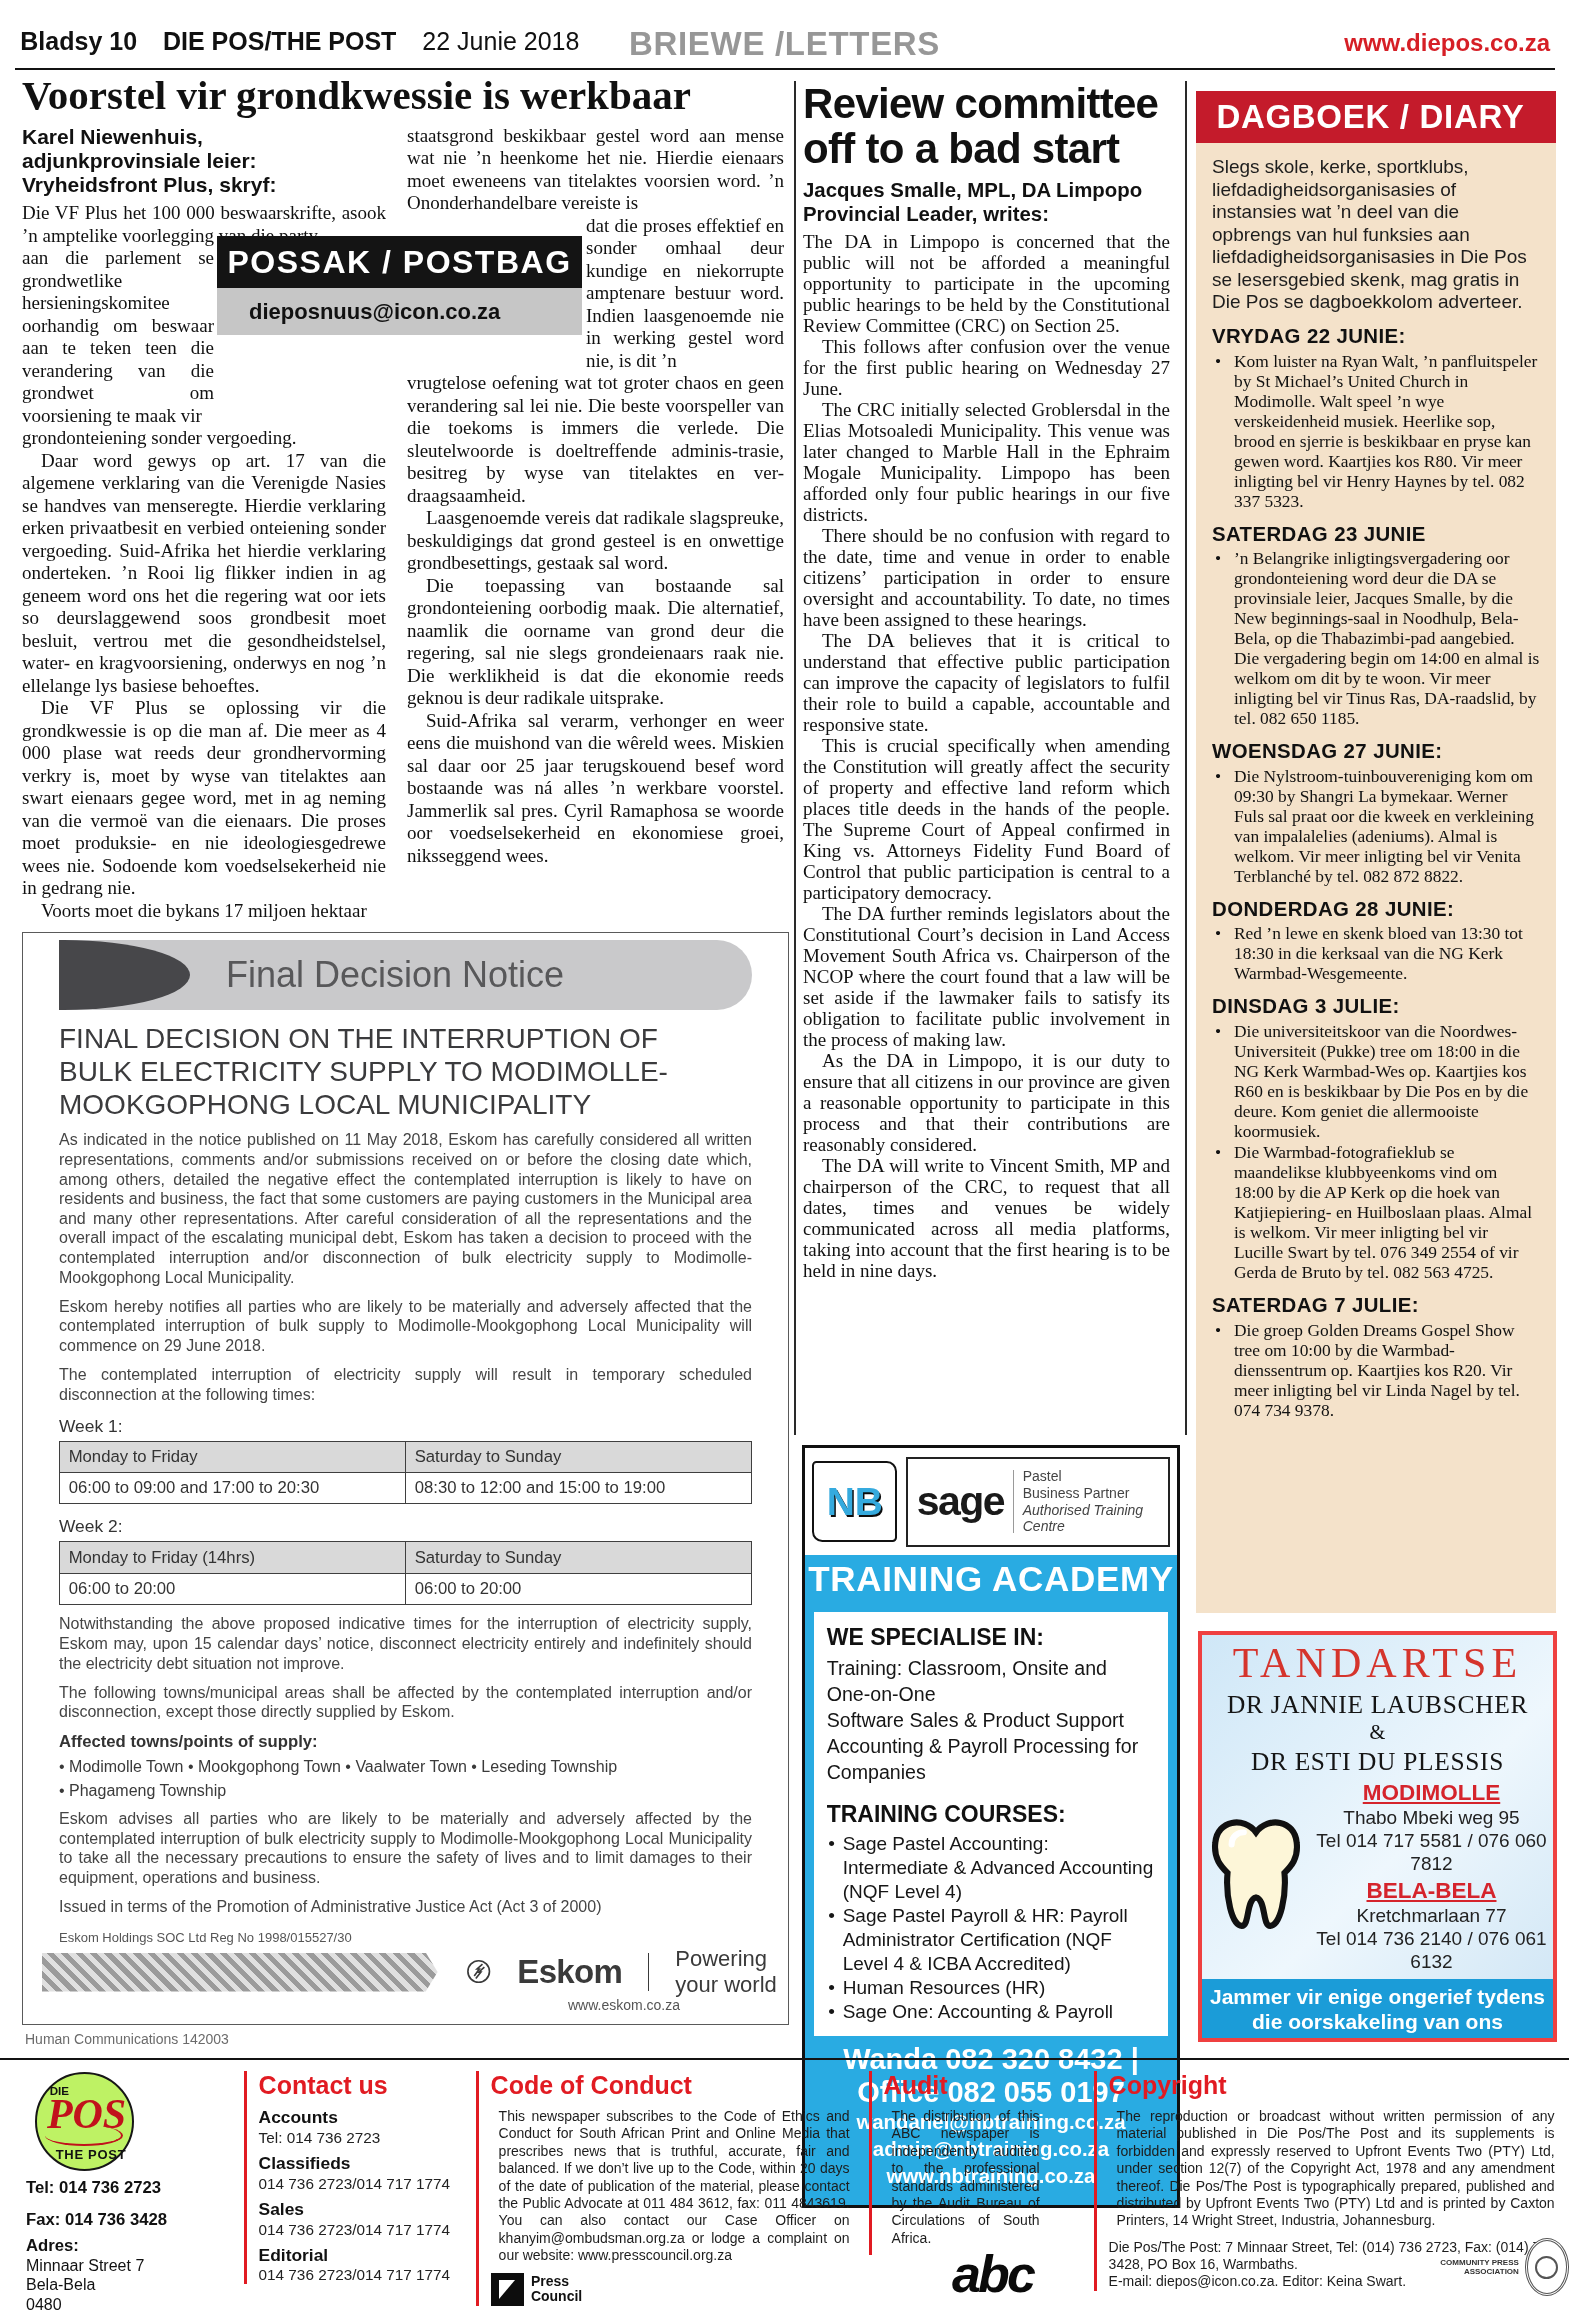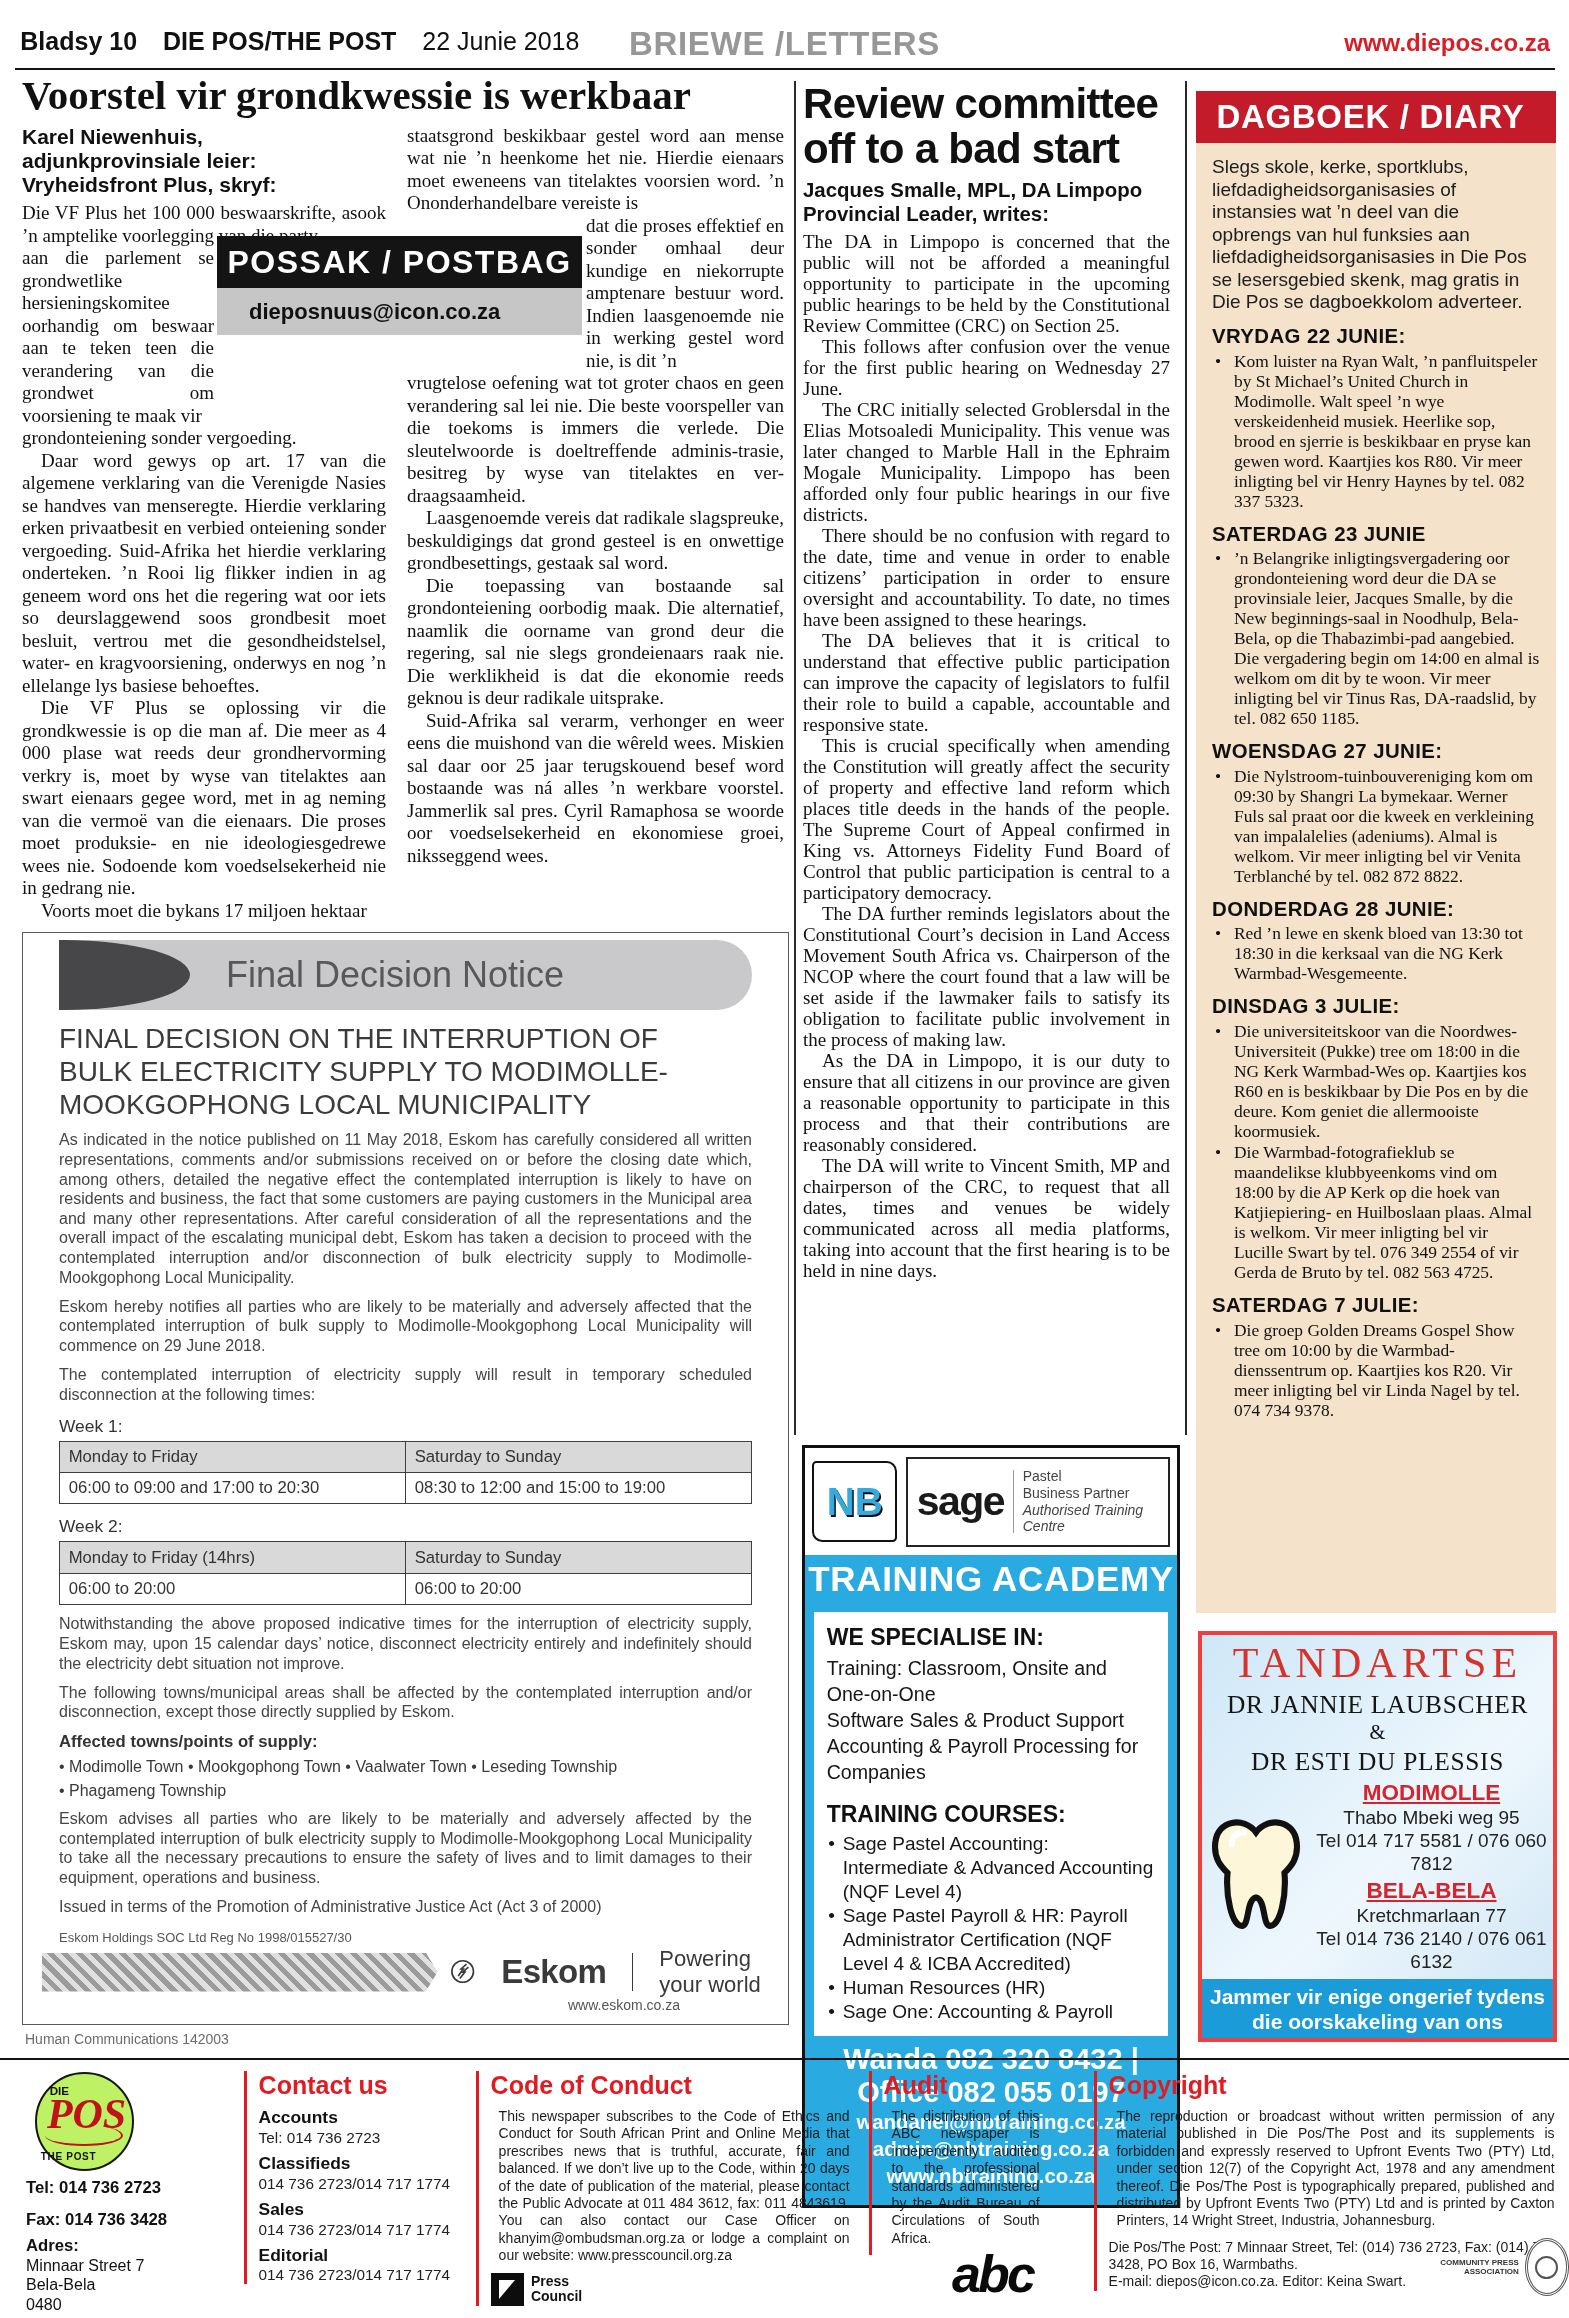--- a/index.html
+++ b/index.html
@@ -67,21 +67,21 @@
   .etab th,.etab td{border:1.5px solid #3f3f3f;font-weight:normal;text-align:left;
        font-size:16.7px;padding:5.1px 8.7px;color:#333;}
   .etab th{background:#d9d9d9;}
   .aff-label{font-size:16.7px;font-weight:bold;color:#333;margin:10.2px 0 0 0;}
   .aff-line{font-size:16px;color:#3a3a3a;margin:5.8px 0 0 0;}
   .fdn-strip{position:relative;height:86px;margin-top:13px;}
   .holdings{font-size:13px;color:#555;}
   .pattern{position:absolute;left:-17.4px;top:23px;width:396px;height:39px;
      background:repeating-linear-gradient(45deg,#9b9b9b 0 5.1px,#e0e0e0 5.1px 10.2px);
      clip-path:polygon(0 0,97% 0,100% 50%,97% 100%,0 100%);}
-  .elogo-row{position:absolute;left:391px;top:16px;display:flex;align-items:center;gap:26px;}
+  .elogo-row{position:absolute;left:407px;top:16px;display:flex;align-items:center;gap:26px;}
   .elogo-word{font-size:33px;color:#3a3a3a;font-weight:600;letter-spacing:-0.7px;}
   .elogo-bar{width:2.2px;height:38px;background:#3a3a3a;}
   .elogo-tag{font-size:22px;color:#3a3a3a;}
   .esite{position:absolute;left:509px;top:67px;font-size:14px;color:#555;}
   #hc-credit{left:25px;top:2031px;font-size:14px;color:#6b6b6b;}
 
   
   #nb{left:802px;top:1445px;width:378px;border:3.6px solid #101010;background:#fff;box-sizing:border-box;}
   .nb-top{padding:8.7px 7.3px;display:flex;gap:8.7px;align-items:center;}
   .nb-logo{width:81px;height:77px;border:2.2px solid #111;background:#fff;flex:none;
@@ -122,21 +122,21 @@
   
   #f-rule{left:0;top:2058px;width:1569px;height:2.2px;background:#131313;}
   #f-logo-block{left:26px;top:2072px;width:207px;}
   .f-circle{width:95px;height:95px;border:2.9px solid #161616;border-radius:50%;background:#bef264;
      position:relative;margin-left:8.7px;}
   .f-die{position:absolute;top:10.2px;left:13px;font-size:11.6px;font-weight:bold;}
   .f-pos{position:absolute;top:16px;left:10.2px;font-family:"Liberation Serif",serif;
      font-style:italic;font-weight:bold;font-size:42px;color:#c1121c;}
   .f-swoosh{position:absolute;left:8.7px;bottom:23px;width:76px;height:19px;border:2.2px solid #c1121c;
      border-top:none;border-left:none;border-radius:50%;}
-  .f-thepost{position:absolute;bottom:7.3px;left:4px;font-size:10px;font-weight:bold;letter-spacing:0.7px;}
+  .f-thepost{position:absolute;bottom:7.3px;left:19px;font-size:13px;font-weight:bold;letter-spacing:0.7px;}
   .f-tel{font-size:16.7px;font-weight:bold;line-height:21px;margin-top:5.8px;}
   .f-adr-l{font-size:16.7px;font-weight:bold;margin-top:5.8px;}
   .f-adr{font-size:16px;line-height:19.6px;}
   .f-col{position:absolute;top:2071px;border-left:3.6px solid #e11b22;padding-left:11.6px;}
   .f-col h6{font-size:25px;font-weight:bold;color:#e11b22;margin:0 0 7.3px 0;}
   #f-contact{left:244px;width:218px;}
   .fc-label{font-size:17.4px;font-weight:bold;line-height:20.4px;margin-top:6.5px;}
   .fc-val{font-size:15.3px;line-height:19px;color:#222;}
   #f-conduct{left:476px;width:367px;}
   .f-body{font-size:14px;line-height:17.4px;color:#1d1d1d;text-align:justify;margin:8px;}

